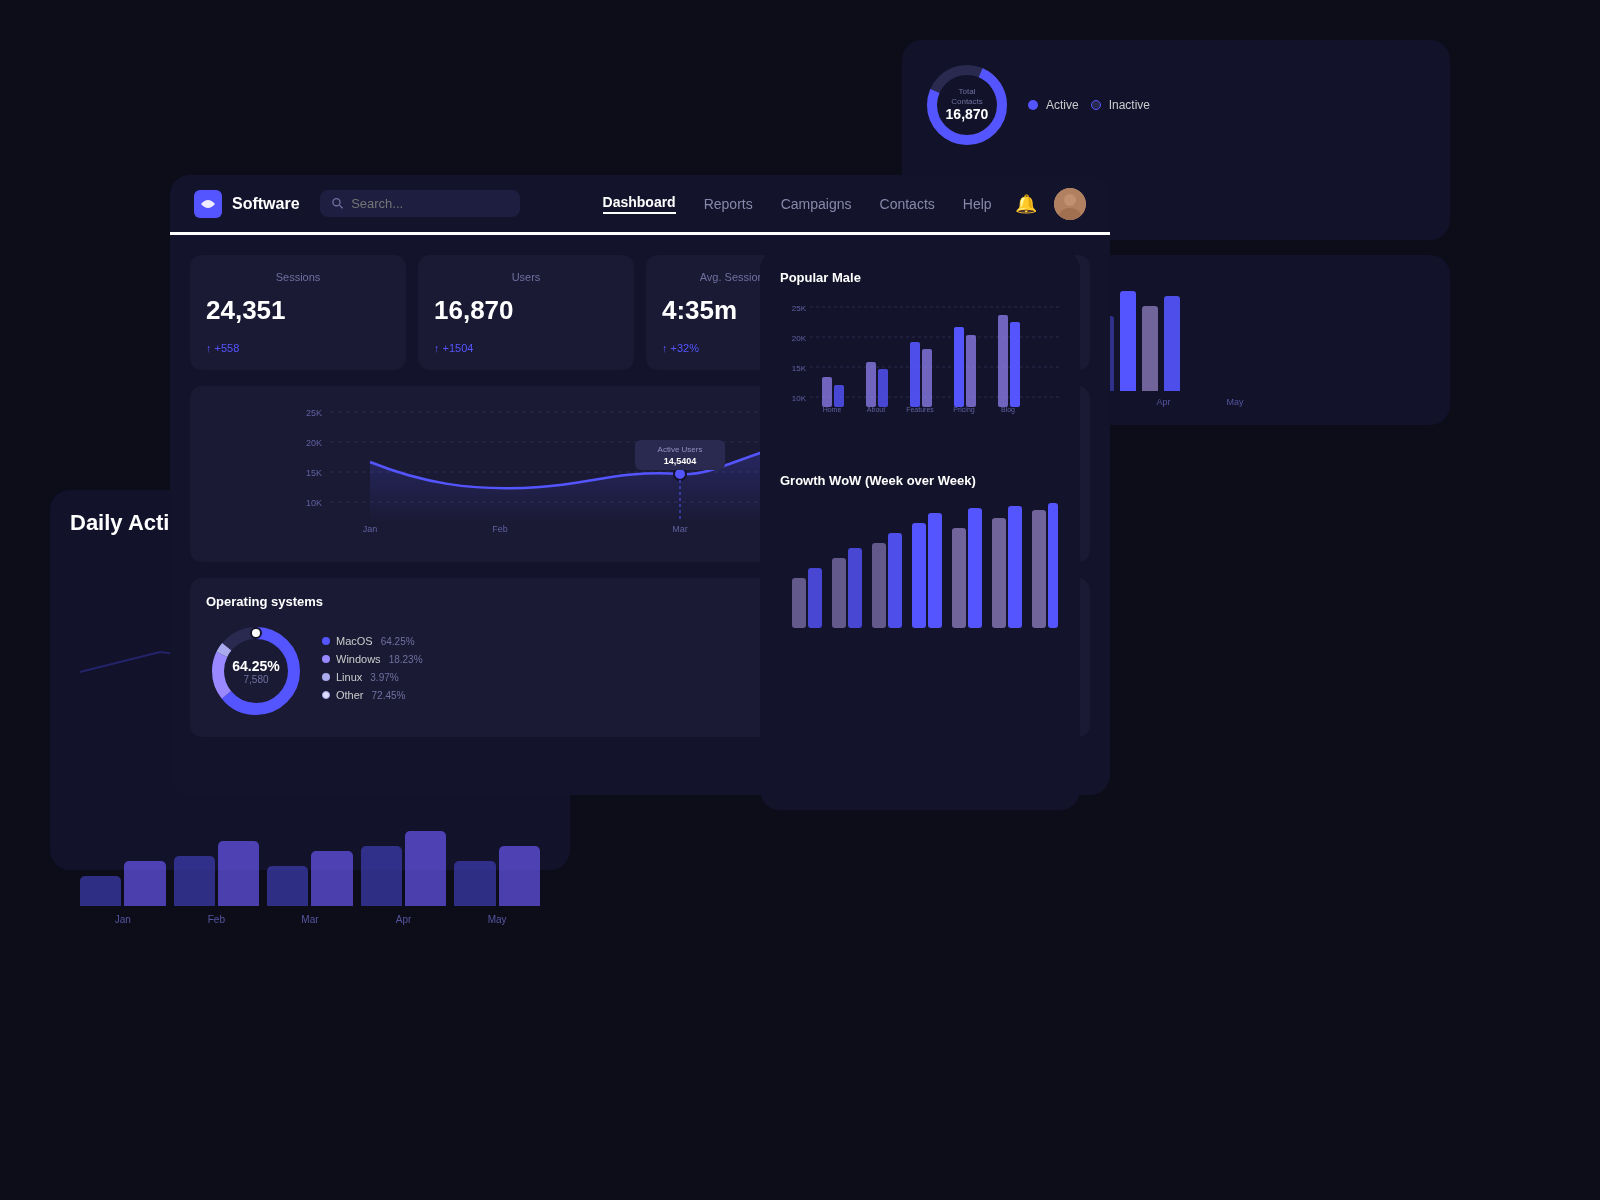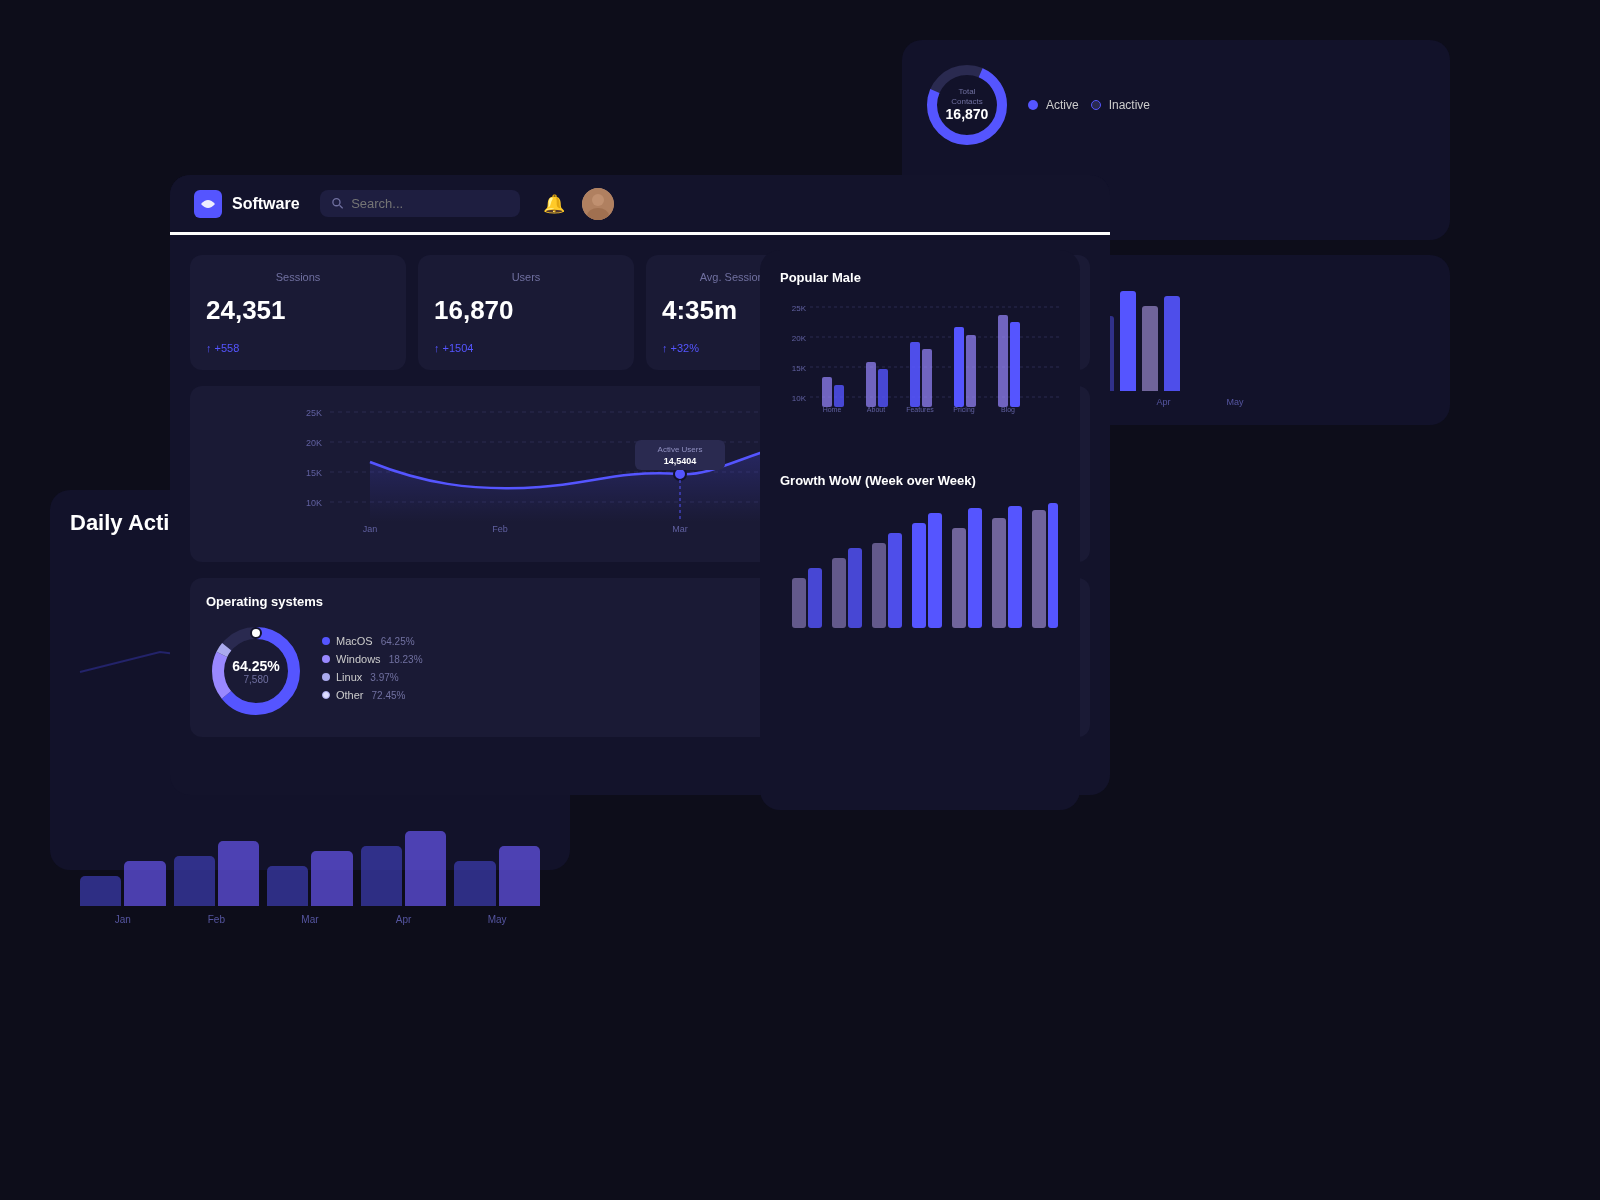--- a/index.html
+++ b/index.html
@@ -512,20 +512,27 @@
         <path d="M7 14 Q14 6 21 14 Q14 22 7 14Z" fill="white" opacity="0.9"></path>
       </svg>
       <span class="logo-text">Software</span>
     </div>
     <div class="search-bar">
       <svg width="13" height="13" viewBox="0 0 13 13">
         <circle cx="5" cy="5" r="4" fill="none" stroke="#7070a0" stroke-width="1.5"></circle>
         <line x1="8.5" y1="8.5" x2="12" y2="12" stroke="#7070a0" stroke-width="1.5"></line>
       </svg>
       <input type="text" placeholder="Search..." style="">
+    </div>
+    <div class="nav-links">
+      <a class="nav-link active">Dashboard</a>
+      <a class="nav-link">Reports</a>
+      <a class="nav-link">Campaigns</a>
+      <a class="nav-link">Contacts</a>
+      <a class="nav-link">Help</a>
     </div>
     <div class="nav-icons">
       <span class="bell-icon">🔔</span>
       <div class="avatar">
         <svg width="32" height="32" viewBox="0 0 32 32">
           <circle cx="16" cy="16" r="16" fill="#b08060"></circle>
           <circle cx="16" cy="12" r="6" fill="#c09070"></circle>
           <ellipse cx="16" cy="28" rx="11" ry="8" fill="#a07050"></ellipse>
         </svg>
       </div>

